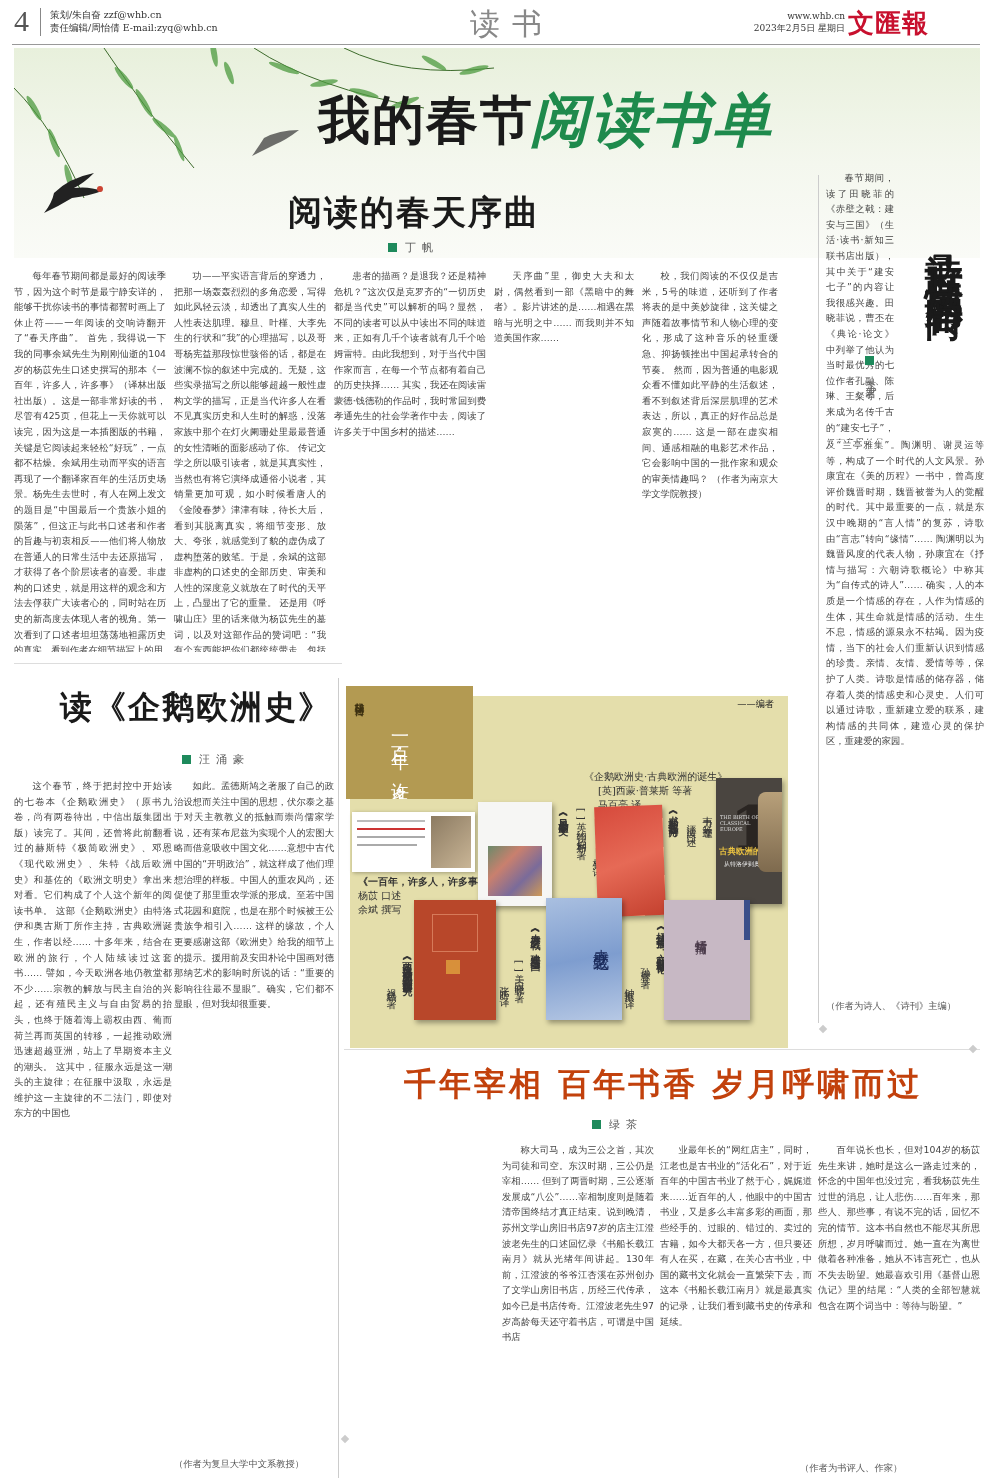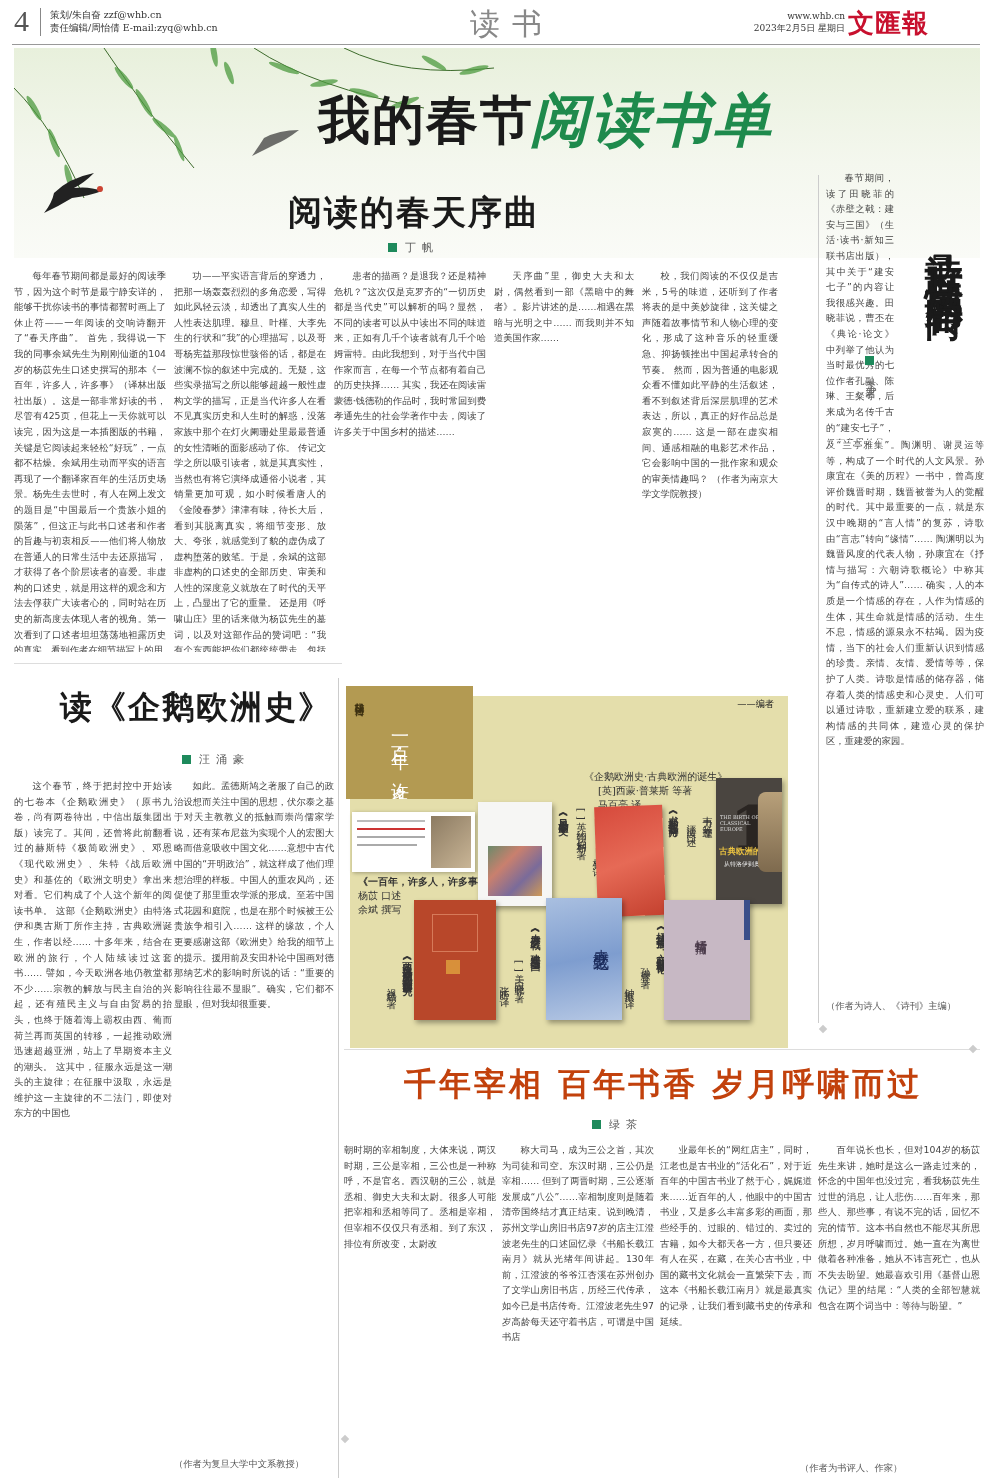--- a/index.html
+++ b/index.html
@@ -241,21 +241,20 @@
   <div style="position:absolute;right:0;top:0;width:6px;height:40px;background:#3a4f8a;"></div>
 </div>
 
 <div class="abs hrule" style="left:344px;top:1049px;width:636px;background:#ddd;"></div>
 <div class="abs rtitle">千年宰相 百年书香 岁月呼啸而过</div>
 <div class="abs byline" style="left:592px;top:1117px;">
   <span class="sq"></span>
   <span>绿茶</span>
 </div>
 <div class="abs col" style="left:344px;top:1142px;width:152px;height:334px;">
-    <p style="text-indent:0">朝时期的宰相制度，大体来说，两汉时期，三公是宰相，三公也是一种称呼，不是官名。西汉朝的三公，就是丞相、御史大夫和太尉。很多人可能把宰相和丞相等同了。丞相是宰相，但宰相不仅仅只有丞相。到了东汉，排位有所改变，太尉改</p>
   </div>
 <div class="abs col" style="left:502px;top:1142px;width:152px;height:334px;">
     <p>称大司马，成为三公之首，其次为司徒和司空。东汉时期，三公仍是宰相……
 但到了两晋时期，三公逐渐发展成“八公”……宰相制度则是随着清帝国终结才真正结束。说到晚清，苏州文学山房旧书店97岁的店主江澄波老先生的口述回忆录《书船长载江南月》就从光绪年间讲起。130年前，江澄波的爷爷江杏溪在苏州创办了文学山房旧书店，历经三代传承，如今已是书店传奇。江澄波老先生97岁高龄每天还守着书店，可谓是中国书店</p>
   </div>
 <div class="abs col" style="left:660px;top:1142px;width:152px;height:334px;">
     <p>业最年长的“网红店主”，同时，江老也是古书业的“活化石”，对于近百年的中国古书业了然于心，娓娓道来……近百年的人，他眼中的中国古书业，又是多么丰富多彩的画面，那些经手的、过眼的、错过的、卖过的古籍，如今大都天各一方，但只要还有人在买，在藏，在关心古书业，中国的藏书文化就会一直繁荣下去，而这本《书船长载江南月》就是最真实的记录，让我们看到藏书史的传承和延续。</p>
   </div>
 <div class="abs col" style="left:818px;top:1142px;width:162px;height:318px;">
     <p>百年说长也长，但对104岁的杨苡先生来讲，她时是这么一路走过来的，怀念的中国年也没过完，看我杨苡先生过世的消息，让人悲伤……百年来，那些人、那些事，有说不完的话，回忆不完的情节。这本书自然也不能尽其所思所想，岁月呼啸而过。她一直在为离世做着各种准备，她从不讳言死亡，也从不失去盼望。她最喜欢引用《基督山恩仇记》里的结尾：“人类的全部智慧就包含在两个词当中：等待与盼望。”</p>

